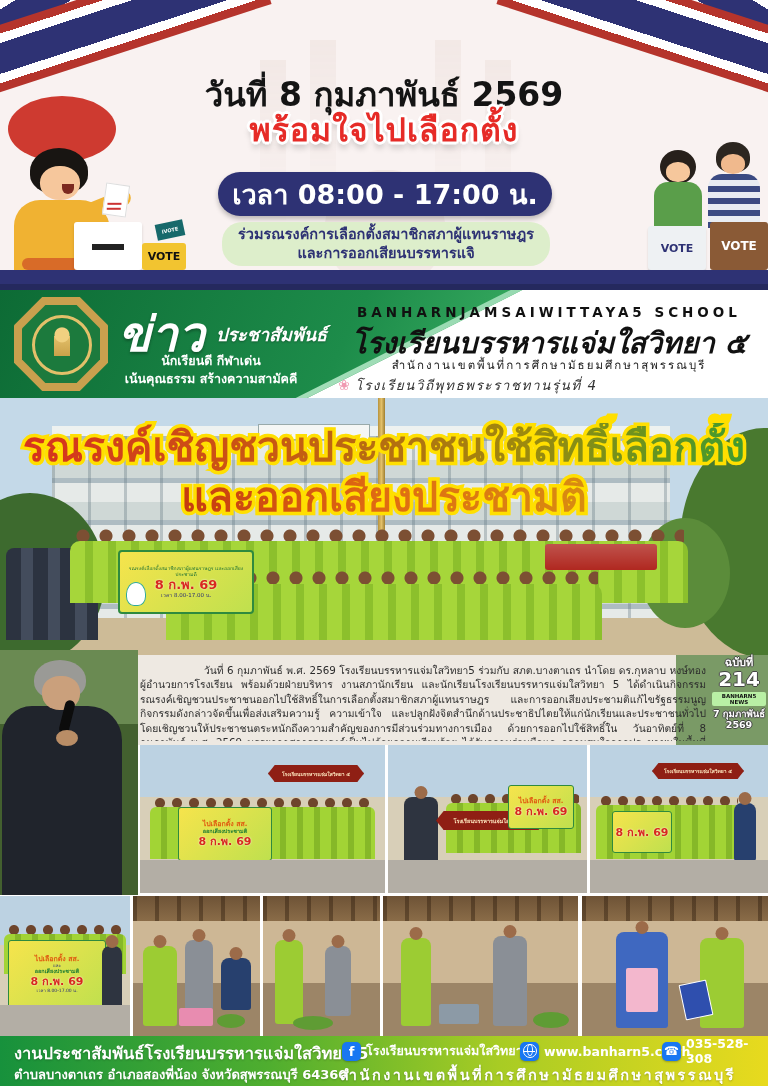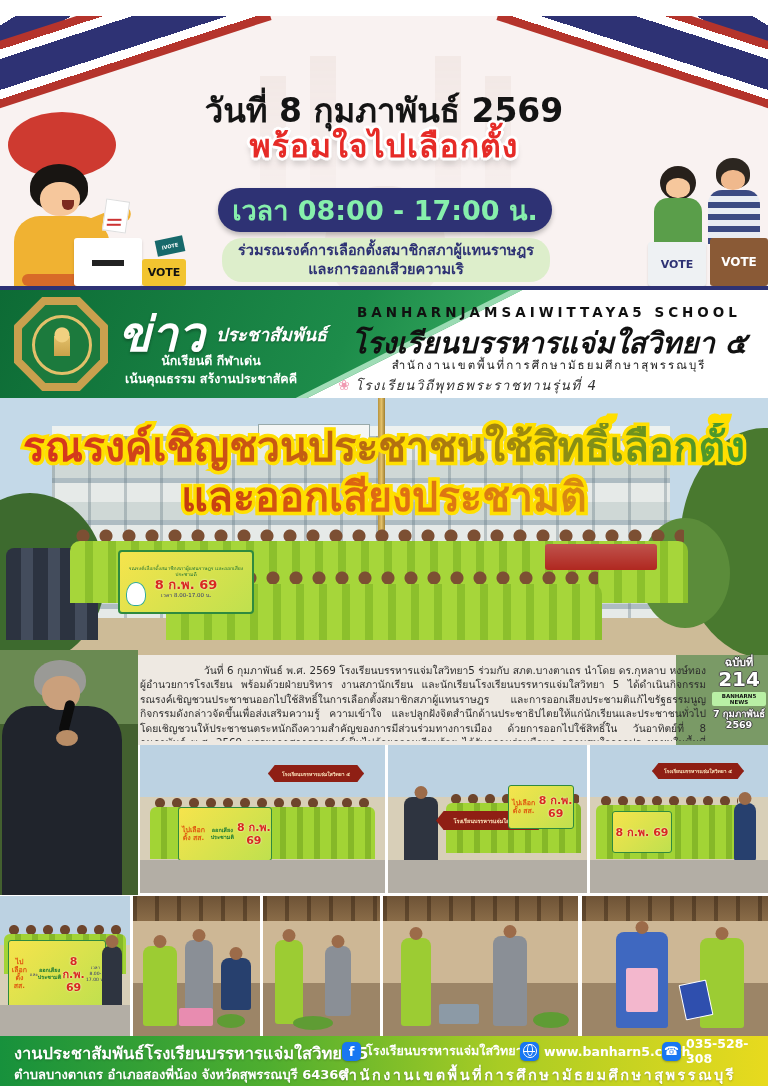--- a/index.html
+++ b/index.html
@@ -2,21 +2,21 @@
 <html><head>
 <meta charset="utf-8">
 <style>
   html,body{margin:0;padding:0;background:#555;}
   .poster{
     position:relative;width:768px;height:1086px;margin:0 auto;overflow:hidden;
     background:#fff;font-family:"DejaVu Sans","Liberation Sans",sans-serif;
   }
 
   
-  .hero{position:absolute;left:0;top:16px;width:768px;height:290px;background:#f9f2f1;overflow:hidden;}
+  .hero{position:absolute;left:0;top:0;width:768px;height:290px;background:#f9f2f1;overflow:hidden;}
   .hero-faint{position:absolute;left:250px;top:20px;width:270px;height:250px;opacity:.10;
     background:
       linear-gradient(#b98,transparent) 10px 40px/26px 180px no-repeat,
       linear-gradient(#b98,transparent) 60px 20px/26px 200px no-repeat,
       linear-gradient(#b98,transparent) 185px 20px/26px 200px no-repeat,
       linear-gradient(#b98,transparent) 235px 40px/26px 180px no-repeat,
       radial-gradient(circle,#b98 0 60px,transparent 61px) 75px 150px/120px 120px no-repeat;}
   .balloon{position:absolute;left:8px;top:96px;width:108px;height:66px;border-radius:50%;background:#ce3a30;}
   .ribbon{position:absolute;width:340px;height:64px;
     background:linear-gradient(180deg,#b5342c 0 13%,#fff 13% 27%,#2e3274 27% 73%,#fff 73% 87%,#b5342c 87% 100%);}
@@ -24,21 +24,21 @@
   .ribbon.l2{left:-110px;top:-30px;transform:rotate(-32deg);width:300px;}
   .ribbon.r{right:-70px;top:-6px;transform:rotate(18deg);}
   .ribbon.r2{right:-110px;top:-30px;transform:rotate(32deg);width:300px;}
   .hero-date{position:absolute;left:0;top:68px;width:100%;text-align:center;
     font-size:33px;font-weight:bold;color:#141414;}
   .hero-headline{position:absolute;left:0;top:104px;width:100%;text-align:center;
     font-size:32px;font-weight:bold;color:#e62b27;letter-spacing:1px;
     text-shadow:-3px 0 0 #fff,3px 0 0 #fff,0 -3px 0 #fff,0 3px 0 #fff,
       -2px -2px 0 #fff,2px -2px 0 #fff,-2px 2px 0 #fff,2px 2px 0 #fff,0 6px 6px rgba(0,0,0,.25);}
   .time-pill{position:absolute;left:218px;top:172px;width:334px;height:44px;border-radius:23px;
-    background:#2e3274;color:#86efac;font-size:27px;font-weight:bold;
+    background:#2e3274;color:#ffffff;font-size:27px;font-weight:bold;
     display:flex;align-items:center;justify-content:center;box-shadow:0 3px 5px rgba(0,0,0,.25);}
   .campaign-box{position:absolute;left:222px;top:222px;width:328px;height:44px;border-radius:20px;
     background:#ddeecb;color:#2e3274;font-size:14.5px;font-weight:bold;line-height:19px;
     display:flex;flex-direction:column;align-items:center;justify-content:center;text-align:center;}
   .hero-strip{position:absolute;left:0;top:270px;width:768px;height:20px;
     background:linear-gradient(180deg,#2e3274 0 70%,#25295e 70% 100%);}
 
   
   .boy-hair{position:absolute;left:30px;top:148px;width:58px;height:46px;border-radius:50% 50% 42% 42%;background:#181512;}
   .boy-face{position:absolute;left:40px;top:166px;width:40px;height:34px;border-radius:48%;background:#f6c79c;}
@@ -178,21 +178,21 @@
   .fig.blue{background:#3f68c0;} .fig.navy{background:#27406e;}
   .minicrowd-h{position:absolute;height:12px;background-repeat:repeat-x;
     background-image:radial-gradient(circle at 8px 6px,#6e452c 0 4.5px,transparent 5.5px);background-size:17px 12px;}
   .minicrowd-b{position:absolute;border-radius:6px 6px 0 0;
     background:repeating-linear-gradient(90deg,#a2d435 0 11px,#86b828 11px 17px);}
   .arrow-sign{position:absolute;background:#8f1f14;color:#ffe9c0;font-size:5px;font-weight:bold;
     display:flex;align-items:center;justify-content:center;text-align:center;
     clip-path:polygon(0 50%,7% 0,93% 0,100% 50%,93% 100%,7% 100%);box-shadow:0 1px 1px rgba(0,0,0,.4);}
   .mini-banner{position:absolute;border-radius:3px;border:1.5px solid #2f8a3e;
     background:linear-gradient(135deg,#f6e44c,#bfe04e);overflow:hidden;
-    display:flex;align-items:center;justify-content:center;text-align:center;}
+    display:flex;flex-direction:column;align-items:center;justify-content:center;text-align:center;}
   .mini-banner .bt{font-size:7px;font-weight:bold;color:#e05a10;line-height:8px;}
   .mini-banner .bj{font-size:4.5px;color:#2e3274;line-height:5px;}
   .mini-banner .bs{font-size:5.5px;font-weight:bold;color:#1c7a33;line-height:7px;}
   .mini-banner .bd{font-size:11px;font-weight:bold;color:#d8281e;line-height:13px;text-shadow:0 0 2px #fff;}
   .mini-banner .bti{font-size:4.5px;color:#2e3274;line-height:6px;}
   .crate{position:absolute;background:#e88cb0;border-radius:2px;}
   .produce{position:absolute;border-radius:50%;background:#5f9c34;}
   .flyer{position:absolute;background:#2f4fae;border:1px solid #fff;border-radius:1px;}
 
   
@@ -222,21 +222,21 @@
     <div class="ribbon l2"></div>
     <div class="ribbon l"></div>
     <div class="ribbon r2"></div>
     <div class="ribbon r"></div>
 
     <div class="hero-date">วันที่ 8 กุมภาพันธ์ 2569</div>
     <div class="hero-headline">พร้อมใจไปเลือกตั้ง</div>
     <div class="time-pill">เวลา 08:00 - 17:00 น.</div>
     <div class="campaign-box">
       <span>ร่วมรณรงค์การเลือกตั้งสมาชิกสภาผู้แทนราษฎร</span>
-      <span>และการออกเสีวยความเริ</span>
+      <span>และการออกเสียนบรรหารแจิ</span>
     </div>
 
     <div class="boy-hair"></div>
     <div class="boy-face"></div>
     <div class="boy-mouth"></div>
     <div class="boy-arm"></div>
     <div class="boy-body"></div>
     <div class="boy-belt"></div>
     <div class="ballot">
         <i></i>
@@ -266,21 +266,21 @@
     <div class="logo-oct">
       <div class="logo-oct-in">
         <div class="logo-ring"></div>
         <div class="logo-glyph"></div>
       </div>
     </div>
     <div class="news-word">ข่าว</div>
     <div class="news-sub">ประชาสัมพันธ์</div>
     <div class="motto">
       <div>นักเรียนดี กีฬาเด่น</div>
-      <div>เน้นคุณธรรม สร้งานประชาสัคคี</div>
+      <div>เน้นคุณธรรม สร้างความสามัคคี</div>
     </div>
     <div class="school-en">BANHARNJAMSAIWITTAYA5 SCHOOL</div>
     <div class="school-th">โรงเรียนบรรหารแจ่มใสวิทยา ๕</div>
     <div class="school-district">สำนักงานเขตพื้นที่การศึกษามัธยมศึกษาสุพรรณบุรี</div>
     <div class="school-buddhist">
       <span class="lotus">❀</span><span>โรงเรียนวิถีพุทธพระราชทานรุ่นที่ 4</span>
     </div>
   </div>
 
   <div class="photo-main">

